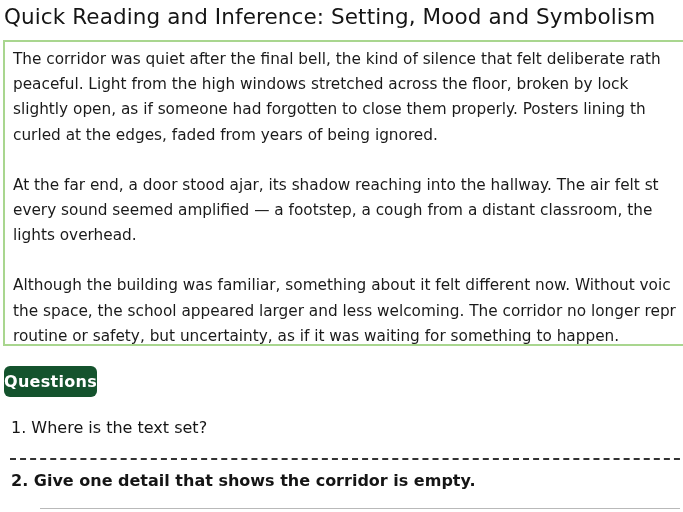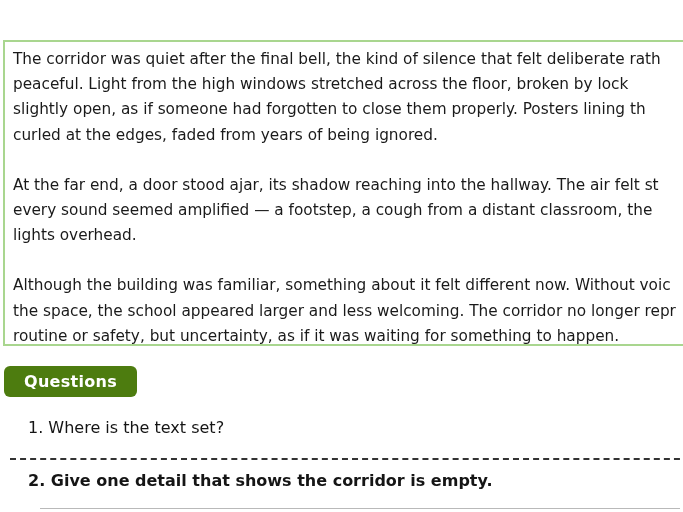--- a/index.html
+++ b/index.html
@@ -44,32 +44,32 @@
     font-size: 15.3px;
     line-height: 25.2px;
     white-space: nowrap;
   }
   .para .line { display: block; }
   .q-badge {
     position: absolute;
     left: 4px;
     top: 366px;
     height: 31px;
-    padding: 0 20px;
-    background: #4d7c0f;
+    padding: 0 0;
+    background: #14532d;
     border-radius: 6px;
     color: #ffffff;
     font-size: 16px;
     line-height: 31px;
     font-weight: bold;
     letter-spacing: 0.3px;
   }
   .question {
     position: absolute;
-    left: 28px;
+    left: 11px;
     font-size: 16px;
     white-space: nowrap;
     color: #151515;
   }
   .q1 { top: 418px; }
   .q2 { top: 471px; font-weight: bold; }
   .answer-dashed {
     position: absolute;
     left: 10px;
     top: 458px;
@@ -84,20 +84,21 @@
     width: 640px;
     height: 0;
     border-top: 1px solid #b9b9b9;
   }
 </style>
 </head>
 <body>
 
 <div class="page">
 
+  <h1 class="title">Quick Reading and Inference: Setting, Mood and Symbolism</h1>
 
   <div class="passage">
     <p class="para">
       <span class="line">The corridor was quiet after the final bell, the kind of silence that felt deliberate rath</span>
       <span class="line">peaceful. Light from the high windows stretched across the floor, broken by lock</span>
       <span class="line">slightly open, as if someone had forgotten to close them properly. Posters lining th</span>
       <span class="line">curled at the edges, faded from years of being ignored.</span>
     </p>
     <p class="para">
       <span class="line">At the far end, a door stood ajar, its shadow reaching into the hallway. The air felt st</span>

